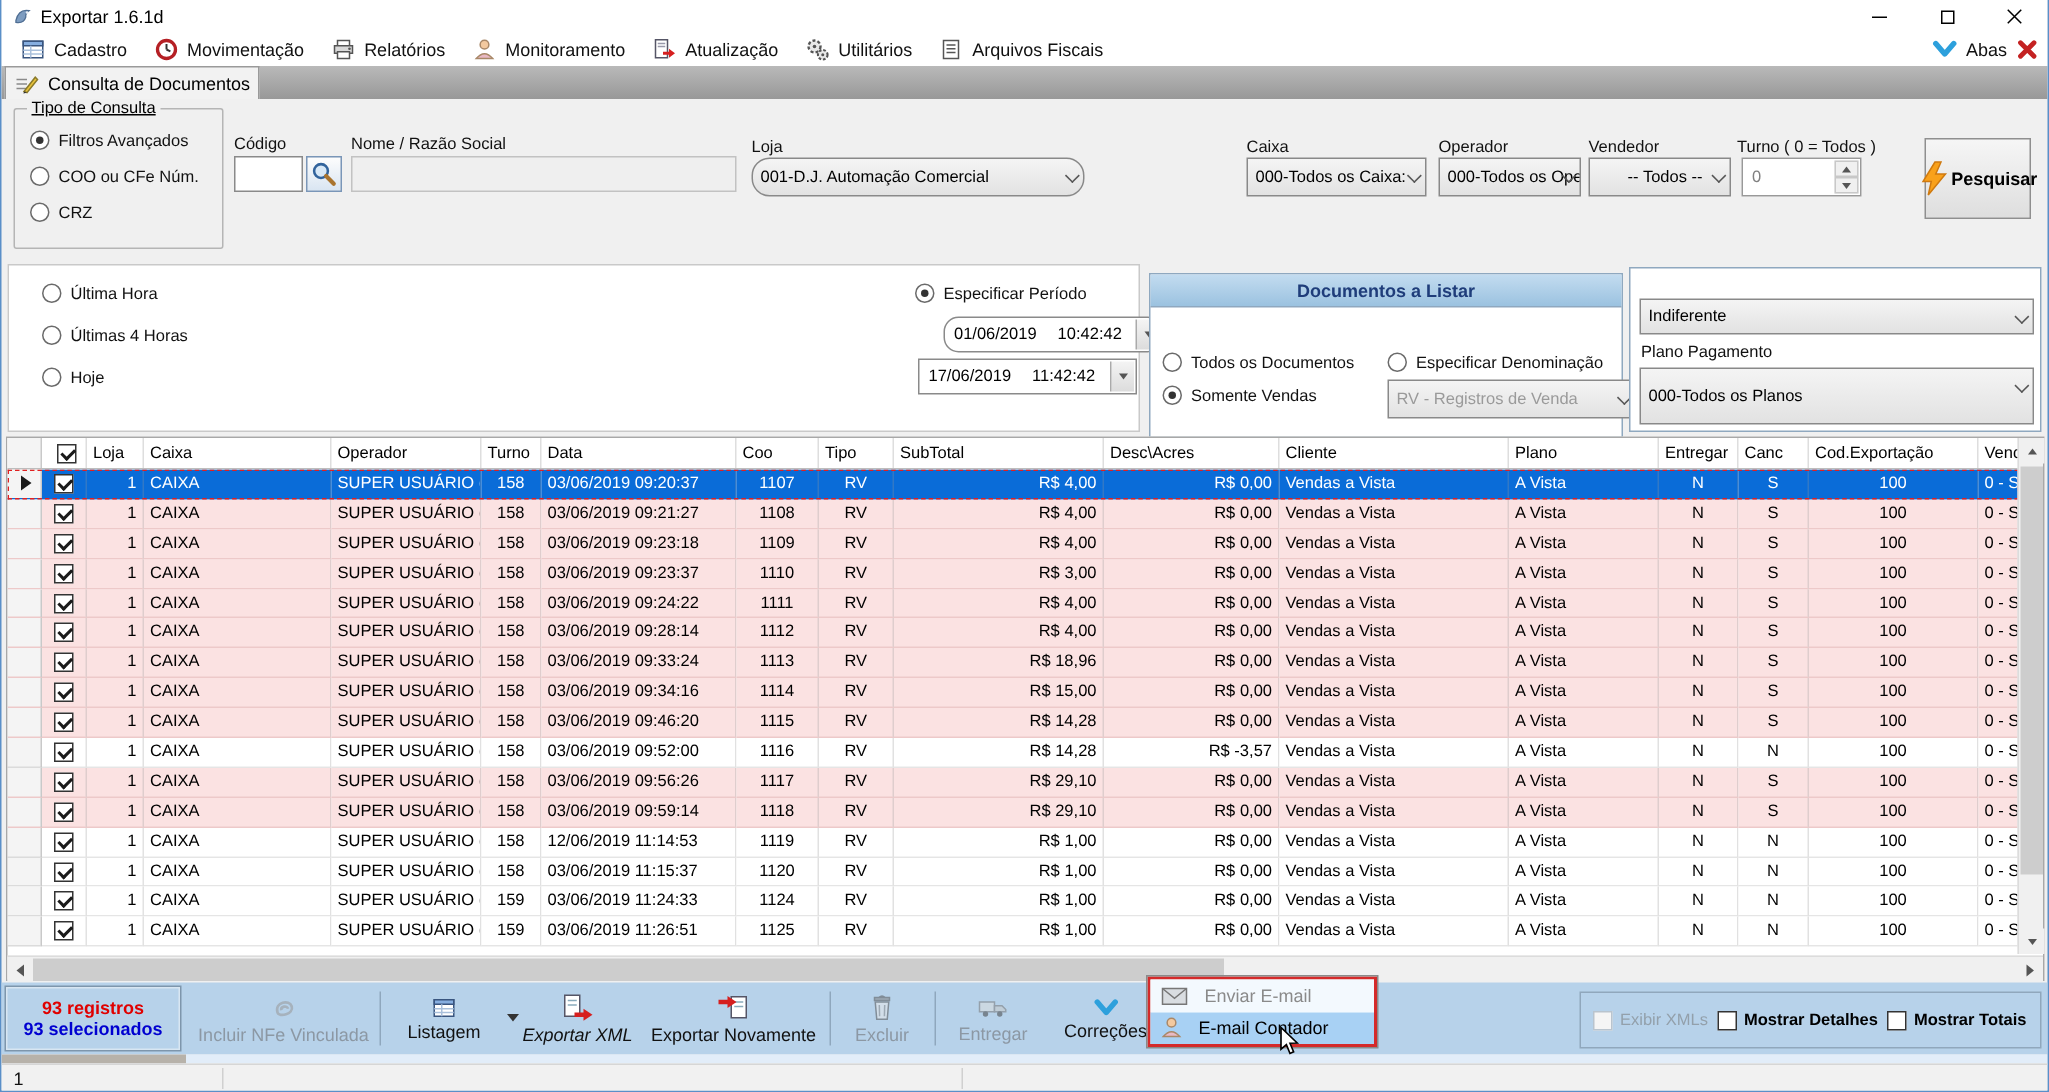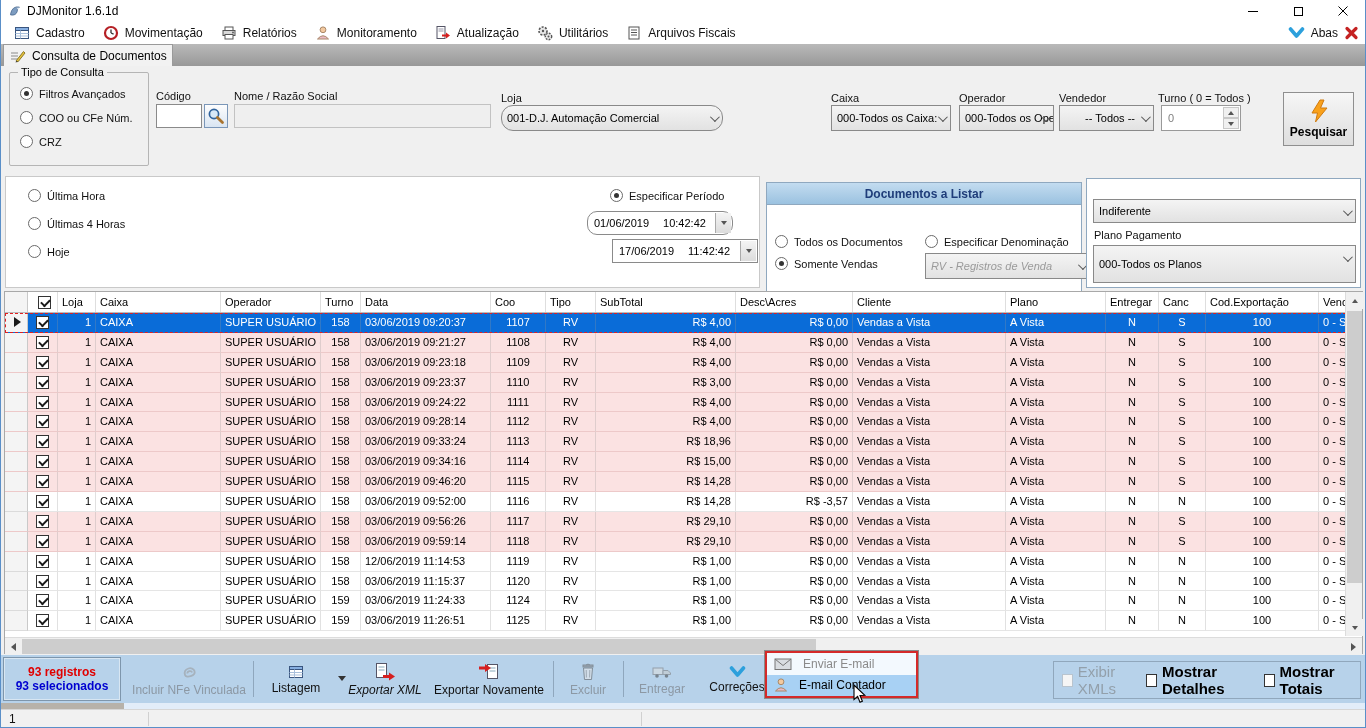--- a/index.html
+++ b/index.html
@@ -30,21 +30,21 @@
   .tabstrip { position:absolute; left:0; top:44px; width:100%; height:22px;
               background:linear-gradient(#b9b9b9,#989898); }
   .tab-active { position:absolute; left:2px; top:0; width:170px; height:22px; background:#f2f2f2;
                 border:1px solid #9a9a9a; border-bottom:none; display:flex; align-items:center; gap:6px;
                 padding-left:6px; font-size:12px; color:#000; }
 
   
   .flabel { position:absolute; font-size:11px; color:#111; }
   .groupbox { position:absolute; left:8px; top:72px; width:140px; height:94px;
               border:1px solid #b5b5b5; border-radius:2px; }
-  .groupbox .gtitle { position:absolute; left:8px; top:-7px; background:#f0f0f0; padding:0 3px; font-size:11px; }
+  .groupbox .gtitle { position:absolute; left:8px; top:-7px; background:#f0f0f0; padding:0 3px; font-size:11px;text-decoration:underline; }
   .radio { width:13px; height:13px; border:1px solid #6a6a6a; border-radius:50%; background:#fff;
            position:relative; flex:0 0 13px; }
   .radio.on::after { content:""; position:absolute; left:3px; top:3px; width:5px; height:5px;
                      border-radius:50%; background:#333; }
   .radrow { display:flex; align-items:center; gap:6px; font-size:11px; color:#111; }
   .tipo-opts { position:absolute; left:10px; top:14px; display:flex; flex-direction:column; gap:11px; }
 
   .tinput { position:absolute; background:#fff; border:1px solid #8a8a8a; font-size:11px; }
   .tinput.disabled { background:#efefef; border-color:#c2c2c2; }
   .sqbtn { position:absolute; border:1px solid #7a96b8; background:linear-gradient(#fdfdfd,#d9e5f2);
@@ -55,21 +55,21 @@
   .combo .chev { position:absolute; right:5px; top:9px; width:7px; height:7px; border-right:1.6px solid #555;
                  border-bottom:1.6px solid #555; transform:rotate(45deg) translateY(-2px); }
   .combo.disabled { color:#9a9a9a; }
   .spinbox { position:absolute; height:26px; background:#fff; border:1px solid #999; font-size:11px;
              color:#808080; display:flex; align-items:center; padding-left:6px; }
   .spinbtns { position:absolute; right:1px; top:1px; width:16px; height:22px; display:flex; flex-direction:column; }
   .spinbtn { flex:1; background:#f0f0f0; border:1px solid #c8c8c8; display:flex; align-items:center; justify-content:center; }
   .tri-up { width:0; height:0; border-left:3.5px solid transparent; border-right:3.5px solid transparent; border-bottom:4px solid #555; }
   .tri-dn { width:0; height:0; border-left:3.5px solid transparent; border-right:3.5px solid transparent; border-top:4px solid #555; }
   .pesquisar { position:absolute; left:1282px; top:92px; width:71px; height:54px; border:1px solid #8f8f8f;
-               background:linear-gradient(#f6f6f6,#dedede); display:flex; flex-direction:column;
+               background:linear-gradient(#f6f6f6,#dedede); display:flex; flex-direction:row;
                align-items:center; justify-content:center; gap:2px; font-size:12px; font-weight:bold; }
 
   
   .panel { position:absolute; background:#fff; border:1px solid #c9c9c9; }
   .bluepanel { position:absolute; background:#fff; border:1px solid #8fa8bf; }
   .dlheader { height:22px; background:linear-gradient(#c3dcf0,#9bc2e0); border-bottom:1px solid #8fa8bf;
               display:flex; align-items:center; justify-content:center; font-size:12px; font-weight:bold; color:#1f3d7a; }
   .datefield { position:absolute; width:146px; height:24px; background:#fff; border:1px solid #8a8a8a;
                font-size:11px; display:flex; align-items:center; gap:14px; padding-left:6px; }
   .datebtn { position:absolute; right:1px; top:1px; width:16px; height:20px; background:linear-gradient(#f4f4f4,#dcdcdc);
@@ -119,21 +119,21 @@
   .regbox .l2 { color:#0000d0; font-weight:bold; font-size:12px; }
   .tbtn { position:absolute; top:3px; height:42px; display:flex; flex-direction:column; align-items:center;
           justify-content:center; gap:1px; font-size:12px; color:#111; }
   .tbtn.disabled { color:#8c98a4; }
   .tbtn.disabled .ic { filter:grayscale(1) opacity(.55); }
   .tsep { position:absolute; top:6px; width:1px; height:36px; background:#8fa7bd; }
   .tcaret { position:absolute; left:337px; top:676px; width:0; height:0; border-left:4.5px solid transparent;
             border-right:4.5px solid transparent; border-top:5px solid #333; }
   .viewbox { position:absolute; left:1052px; top:661px; width:308px; height:38px; border:1px solid #90a7bc; }
   .viewbox .row { display:flex; align-items:center; height:100%; gap:6px; padding-left:8px; }
-  .vopt { display:flex; align-items:center; gap:5px; font-size:15px; color:#000; font-weight:bold; }
+  .vopt { display:flex; align-items:center; gap:5px; font-size:11px; color:#000; font-weight:bold; }
   .vopt.disabled { color:#93a0ab; font-weight:normal; }
 
   
   .ctxmenu { position:absolute; left:764px; top:651px; width:153px; height:47px; background:#fff;
              border:2px solid #d42a2a; outline:1px solid #8a8a8a; }
   .ctxitem { height:21.5px; display:flex; align-items:center; gap:10px; padding-left:6px; font-size:12px; }
   .ctxitem.dim { background:#f3f9fe; color:#8a8a8a; }
   .ctxitem.sel { background:#a8d1f4; color:#000; }
 
   
@@ -151,21 +151,21 @@
 
 <div class="app">
 
   <div class="titlebar">
     <span class="ic appico">
         <svg width="14" height="14" viewBox="0 0 16 16">
           <path d="M3 11 Q5 2 13 3.5 Q10 5.5 10.5 8.5 Q9 13.5 3 12.5 Z" fill="#7d9cc0" stroke="#4f6e93"></path>
           <circle cx="11.5" cy="5" r="1" fill="#e8eef5"></circle>
         </svg>
       </span>
-    <span class="title">DJMonitor 1.6.1d</span>
+    <span class="title">Exportar 1.6.1d</span>
     <div class="wincontrols">
       <div class="winbtn">
           <span class="ic">
             <svg width="12" height="12" viewBox="0 0 12 12">
               <line x1="1" y1="6.5" x2="11" y2="6.5" stroke="#000"></line>
             </svg>
           </span>
         </div>
       <div class="winbtn">
           <span class="ic">
@@ -377,21 +377,21 @@
         </div>
         <div class="radrow">
           <span class="radio"></span>
           <span>Hoje</span>
         </div>
       </div>
     <div class="radrow" style="position:absolute;left:604px;top:12px;">
       <span class="radio on"></span>
       <span>Especificar Período</span>
     </div>
-    <div class="datefield" style="left:581px;top:34px;border-radius:10px;">
+    <div class="datefield" style="left:623px;top:34px;border-radius:10px;">
       <span>01/06/2019</span>
       <span>10:42:42</span>
       <span class="datebtn">
           <span class="tri-dn"></span>
         </span>
     </div>
     <div class="datefield" style="left:606px;top:62px;">
       <span>17/06/2019</span>
       <span>11:42:42</span>
       <span class="datebtn">
@@ -407,21 +407,21 @@
       <span>Todos os Documentos</span>
     </div>
     <div class="radrow" style="position:absolute;left:8px;top:74px;">
       <span class="radio on"></span>
       <span>Somente Vendas</span>
     </div>
     <div class="radrow" style="position:absolute;left:158px;top:52px;">
       <span class="radio"></span>
       <span>Especificar Denominação</span>
     </div>
-    <div class="combo disabled" style="left:158px;top:70px;width:166px;font-style:italic;">
+    <div class="combo disabled" style="left:158px;top:70px;width:166px;">
       <span>RV - Registros de Venda</span>
         <span class="chev"></span>
     </div>
   </div>
 
   <div class="bluepanel" style="left:1085px;top:178px;width:275px;height:110px;">
     <span class="flabel" style="left:7px;top:4px;margin-top:16px;">Status</span>
     <div class="combo" style="left:6px;top:20px;width:263px;height:24px;">
       <span>Indiferente</span>
         <span class="chev"></span>

